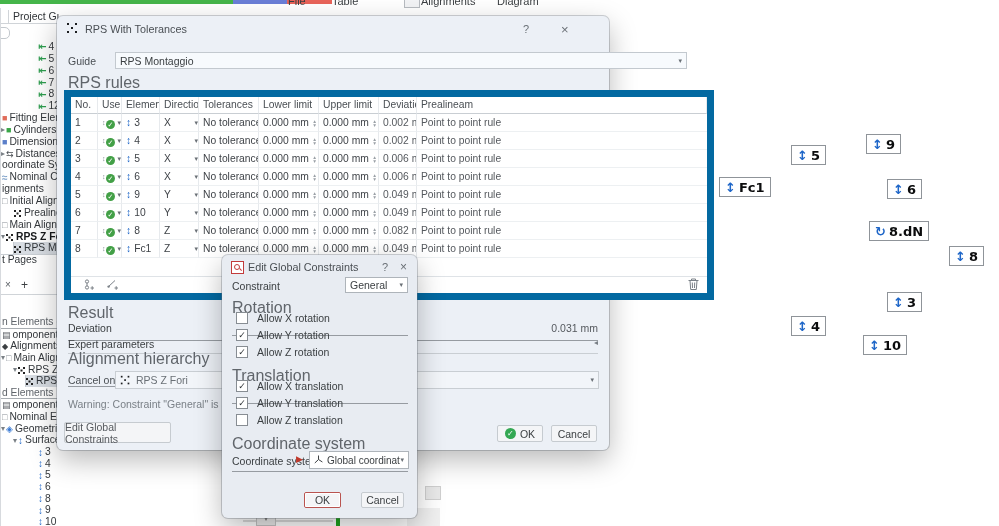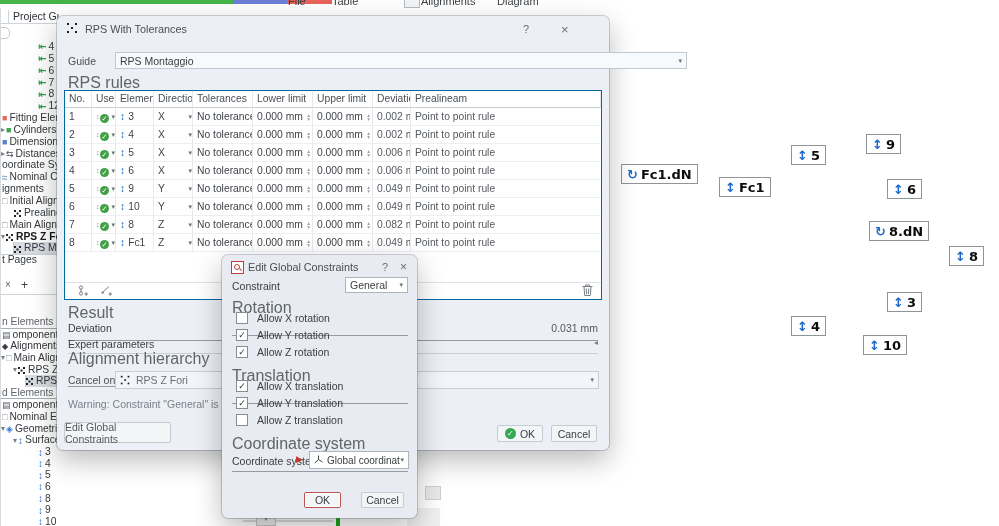--- a/index.html
+++ b/index.html
@@ -60,21 +60,21 @@
     box-shadow:8px 0 #1c1e20,4px 4px #1c1e20,0 8px #1c1e20,8px 8px #1c1e20}
   .okdot{display:inline-block;width:11px;height:11px;border-radius:50%;background:#34a853;color:#fff;font-size:8px;line-height:11px;text-align:center;margin-right:4px}
   
   #dlg-rps{left:57px;top:16px;width:552px;height:434px;background:#ecf0f6}
   #dlg-rps .dlg-title{left:28px;top:7px}
   #rps-ico-title{position:absolute;left:10px;top:7px}
   #dlg-rps .dlg-help{left:466px;top:7px}#dlg-rps .dlg-close{left:504px;top:6px;font-size:13px}
   #name-row{position:absolute;left:11px;top:39px;font-size:10.5px;color:#4a4f54}
   #name-combo{left:58px;top:36px;width:572px;height:17px;background:#f7fafd;border-color:#c3c9cf}
   #rules-label{left:11px;top:58px;width:530px}
-  #rps-table{position:absolute;left:7px;top:74px;width:538px;height:210px;background:#fff;border:1px solid #0369a1;box-sizing:border-box}
+  #rps-table{position:absolute;left:7px;top:74px;width:650px;height:210px;background:#fff;border:7px solid #0369a1;box-sizing:border-box}
   .tgrid{display:grid;grid-template-columns:27px 24px 38px 39px 60px 60px 60px 38px 1fr}
   .th{height:16px;line-height:16px;color:#4a4f54;font-size:10.3px;padding-left:4px;border-bottom:1px solid #c9ced3;border-right:1px solid #e7eaed;white-space:nowrap;overflow:hidden}
   .td{height:18px;line-height:18px;font-size:10.3px;color:#3f4348;padding-left:4px;border-bottom:1px solid #edf0f2;border-right:1px solid #e7eaed;white-space:nowrap;overflow:hidden;display:flex;align-items:center;box-sizing:border-box}
   .td .ud{color:#1e66c8;font-weight:bold;margin-right:3px}
   .use-ico{position:relative;display:inline-block;width:13px;height:12px}
   .use-ico::before{content:"↕";position:absolute;left:0;top:-3px;font-size:7px;color:#8a9097}
   .use-ico::after{content:"✓";position:absolute;right:0;bottom:0;width:9px;height:9px;border-radius:50%;background:#43a047;color:#fff;font-size:7px;line-height:9px;text-align:center}
   .spin{margin-left:auto;display:flex;flex-direction:column;font-size:5.5px;color:#9aa0a6;line-height:4px;padding-right:2px}
   #table-toolbar{position:absolute;left:0;bottom:0;width:100%;height:17px;border-top:1px solid #dfe3e7;display:flex;align-items:center;box-sizing:border-box;background:#fff}
   .addbtn{margin-left:12px;color:#7a8087;font-size:10px}

